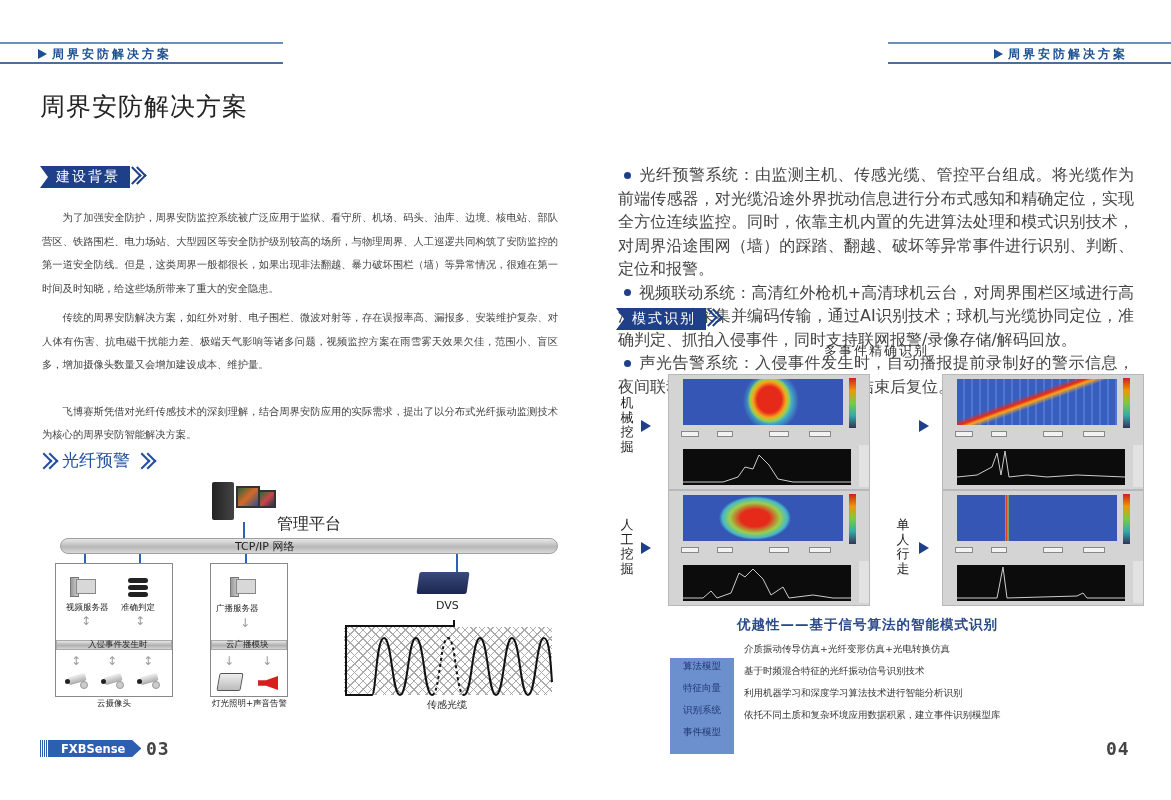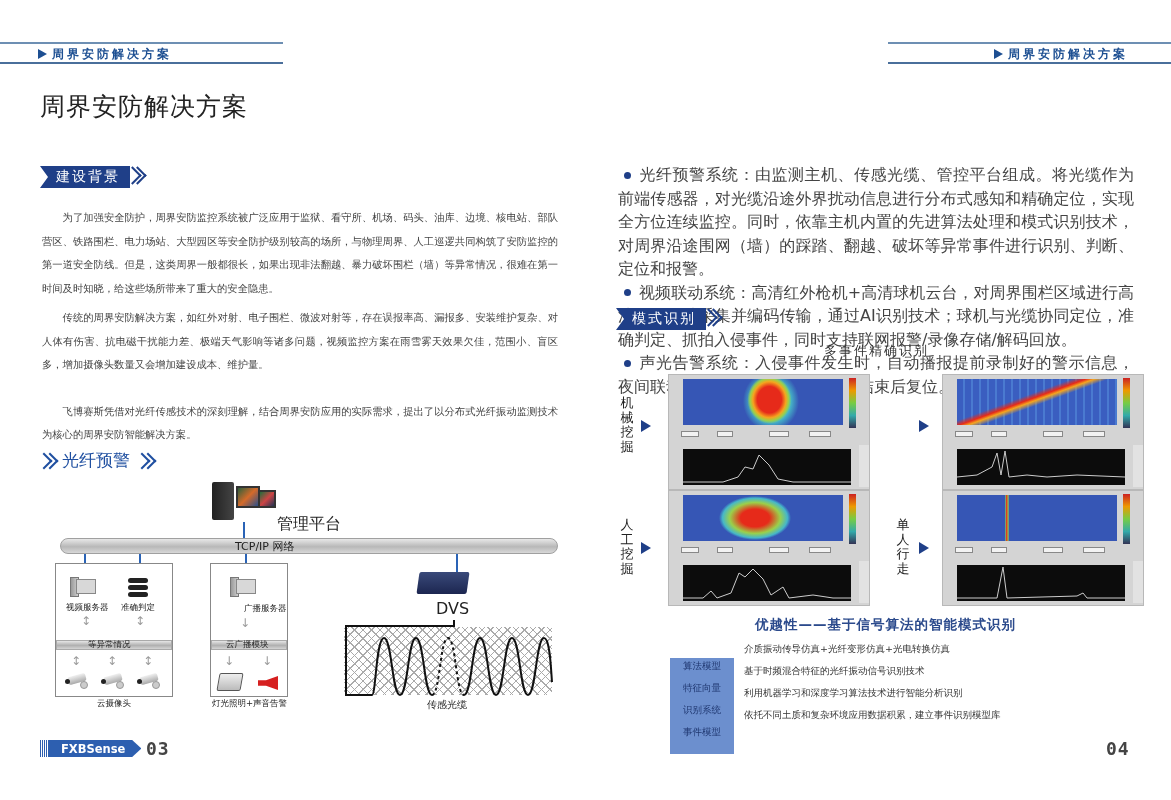--- a/index.html
+++ b/index.html
@@ -68,21 +68,21 @@
 
   .cam { position: absolute; width: 26px; height: 16px; }
   .cam .bd { position: absolute; left: 4px; top: 2px; width: 18px; height: 8px; background: linear-gradient(#f0f0f0,#aaa); border-radius: 2px; transform: rotate(-15deg); }
   .cam .ln { position: absolute; left: 1px; top: 6px; width: 5px; height: 5px; background: #222; border-radius: 50%; }
   .cam .mt { position: absolute; left: 16px; top: 8px; width: 8px; height: 8px; border-radius: 50%; background: #ccc; border: 1px solid #999; }
 
   .light-ic { position: absolute; width: 24px; height: 18px; border: 1px solid #555; background: linear-gradient(#eee,#bbb); border-radius: 2px; transform: skewX(-10deg); }
   .horn-ic { position: absolute; width: 20px; height: 14px; background: #d62020; clip-path: polygon(0 30%, 40% 30%, 100% 0, 100% 100%, 40% 70%, 0 70%); }
 
   .dvs-ic { position: absolute; left: 418px; top: 572px; width: 50px; height: 22px; background: linear-gradient(#3a4a7a,#1c2650); border-radius: 2px; transform: skewX(-8deg); }
-  .dvs-label { position: absolute; left: 436px; top: 599px; font-size: 16px; color: #222; }
+  .dvs-label { position: absolute; left: 436px; top: 599px; font-size: 11px; color: #222; }
   .cable-area { position: absolute; left: 344px; top: 627px; width: 208px; height: 68px;
     background-image: repeating-linear-gradient(45deg, transparent 0 5px, #aaa 5px 6px), repeating-linear-gradient(-45deg, transparent 0 5px, #aaa 5px 6px); }
   .cable-svg { position: absolute; left: 344px; top: 620px; }
   .cable-label { position: absolute; left: 427px; top: 698px; font-size: 10px; color: #222; }
 
   
   .brand { position: absolute; left: 40px; top: 740px; height: 17px; display: flex; align-items: center; }
   .brand .bars { width: 9px; height: 17px; background: repeating-linear-gradient(90deg,#2d5fb0 0 1px,#fff 1px 2px); }
   .brand .body { height: 17px; background: #2d5fb0; color: #fff; font-size: 11.5px; font-weight: bold; padding: 0 16px 0 12px; display: flex; align-items: center; clip-path: polygon(0 0, 90% 0, 100% 50%, 90% 100%, 0 100%); }
   .page-num { position: absolute; font-size: 18px; font-weight: bold; color: #444; font-family: "DejaVu Sans Mono", monospace; letter-spacing: 1px; }
@@ -93,21 +93,21 @@
   .event-arrow { position: absolute; width: 0; height: 0; border-top: 6px solid transparent; border-bottom: 6px solid transparent; border-left: 10px solid #1f3f88; }
 
   .shot { position: absolute; width: 202px; height: 116px; background: #d4d4d4; border: 1px solid #b8b8b8; }
   .shot .heat { position: absolute; left: 14px; top: 4px; width: 160px; height: 46px; background: #3656b5; }
   .shot .cbar { position: absolute; left: 180px; top: 3px; width: 7px; height: 50px; background: linear-gradient(#c22,#e90,#7c4,#3aa,#335); }
   .shot .ctrl { position: absolute; left: 4px; top: 56px; width: 180px; height: 14px; }
   .shot .ctrl i { position: absolute; top: 0; height: 6px; background: #f2f2f2; border: 1px solid #888; }
   .shot .wave { position: absolute; left: 14px; top: 74px; width: 168px; height: 36px; background: #0c0c0c; }
   .shot .side { position: absolute; left: 190px; top: 70px; width: 10px; height: 42px; background: #e2e2e2; }
 
-  .adv-title { position: absolute; left: 755px; top: 616px; font-size: 13.5px; font-weight: bold; color: #2b4a8c; letter-spacing: 1px; }
+  .adv-title { position: absolute; left: 737px; top: 616px; font-size: 13.5px; font-weight: bold; color: #2b4a8c; letter-spacing: 1px; }
   .adv-row { position: absolute; left: 670px; height: 16px; display: flex; align-items: center; }
   .adv-row .tag { width: 64px; height: 30px; background: #6c8fce; color: #1f3770; font-size: 9.5px; text-align: center; line-height: 15px; margin-top: 48px; }
   .adv-row .desc { margin-left: 10px; font-size: 9.5px; color: #333; white-space: nowrap; }
 </style>
 </head>
 <body>
 
 <div class="run-head left">
   <span class="txt"><span class="tri"></span><span>周界安防解决方案</span></span>
 </div>
@@ -158,21 +158,21 @@
 <div class="disk-ic" style="left:128px; top:578px;">
     <span></span>
     <span></span>
     <span></span>
   </div>
 <div class="small-label" style="left:66px; top:602px;">视频服务器</div>
 <div class="small-label" style="left:121px; top:602px;">准确判定</div>
 <div class="darr" style="left:81px; top:616px;">↕</div>
 <div class="darr" style="left:135px; top:616px;">↕</div>
 <div class="subbus" style="left:56px; top:640px; width:116px;"></div>
-<div class="subbus-label" style="left:88px; top:639px;">等异常情况</div>
+<div class="subbus-label" style="left:88px; top:639px;">入侵事件发生时</div>
 <div class="darr" style="left:71px; top:656px;">↕</div>
 <div class="darr" style="left:107px; top:656px;">↕</div>
 <div class="darr" style="left:143px; top:656px;">↕</div>
 <div class="cam" style="left:64px; top:673px;">
     <div class="bd"></div>
     <div class="ln"></div>
     <div class="mt"></div>
   </div>
 <div class="cam" style="left:100px; top:673px;">
     <div class="bd"></div>
@@ -184,21 +184,21 @@
     <div class="ln"></div>
     <div class="mt"></div>
   </div>
 <div class="small-label" style="left:97px; top:698px;">云摄像头</div>
 
 <div class="box" style="left:210px; top:563px; width:78px; height:134px;"></div>
 <div class="server-ic" style="left:230px; top:577px;">
     <div class="tw"></div>
     <div class="mon"></div>
   </div>
-<div class="small-label" style="left:216px; top:603px;margin-left:28px;">广播服务器</div>
+<div class="small-label" style="left:216px; top:603px;">广播服务器</div>
 <div class="darr" style="left:240px; top:618px;">↓</div>
 <div class="subbus" style="left:211px; top:640px; width:76px;"></div>
 <div class="subbus-label" style="left:226px; top:639px;">云广播模块</div>
 <div class="darr" style="left:224px; top:656px;">↓</div>
 <div class="darr" style="left:262px; top:656px;">↓</div>
 <div class="light-ic" style="left:218px; top:673px;"></div>
 <div class="horn-ic" style="left:258px; top:676px;"></div>
 <div class="small-label" style="left:212px; top:698px;">灯光照明+声音告警</div>
 
 <div class="dvs-ic"></div>

